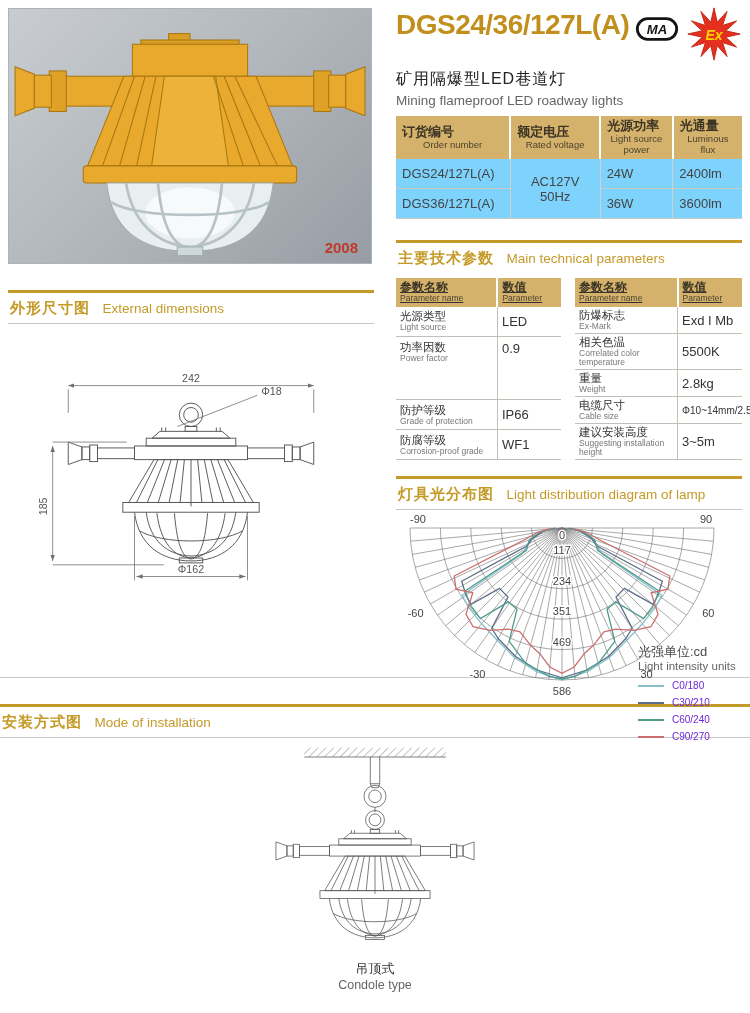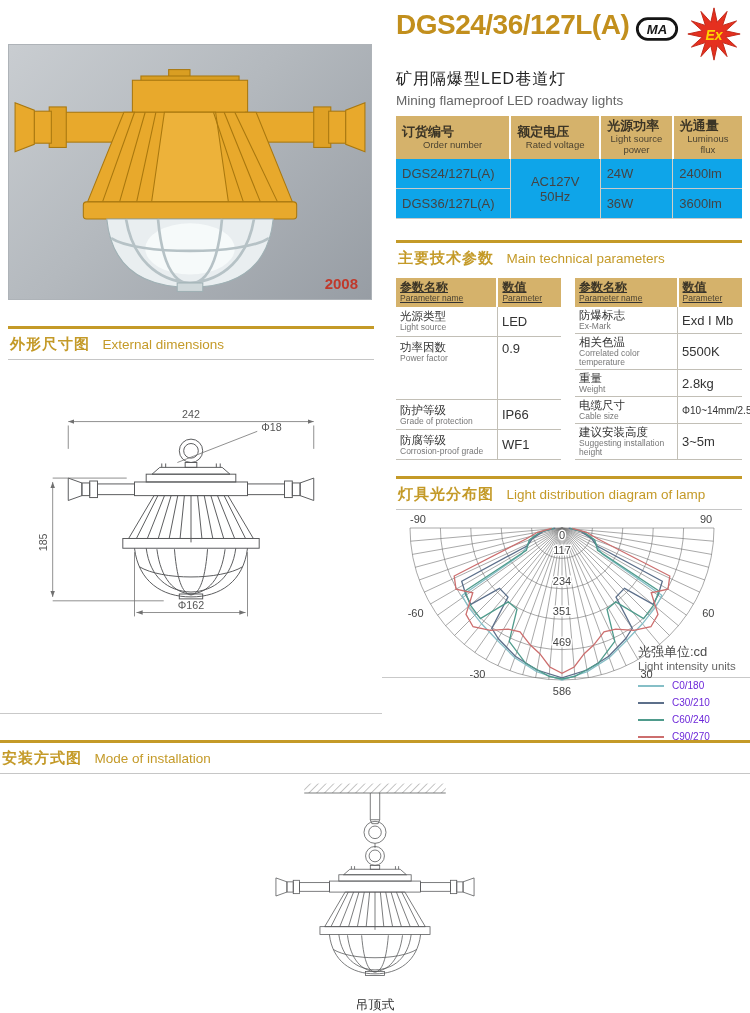--- a/index.html
+++ b/index.html
@@ -1,20 +1,20 @@
 <!DOCTYPE html>
 <html><head>
 <meta charset="utf-8">
 <style>
   html,body{margin:0;padding:0;background:#e9e9e9;}
   .page{width:750px;height:1013px;background:#fff;position:relative;overflow:hidden;
         font-family:"Liberation Sans","DejaVu Sans",sans-serif;color:#333;margin:0 auto;}
   .cols{display:flex;align-items:stretch;}
   .col{box-sizing:border-box;height:678px;border-bottom:1px solid #c9c9c9;}
-  .col-left{width:382px;padding:8px 8px 12px 8px;margin-top:36px;}
+  .col-left{width:382px;padding:8px 8px 12px 8px;}
   .col-right{width:368px;padding:10px 8px 0 14px;}
 
   
   .photo-panel{width:364px;height:256px;position:relative;
      background:linear-gradient(135deg,#c9cdd1 0%,#b4b9be 45%,#979da4 100%);
      box-shadow:inset 0 0 0 1px #aeb3b8;}
   .photo-year{position:absolute;right:14px;bottom:8px;color:#c0392b;font-size:15px;font-weight:bold;}
 
   
   .sec{margin-top:0;}
@@ -31,21 +31,21 @@
   .sub-en{font-size:13.5px;color:#666;margin-top:3px;margin-bottom:8px;}
   .ma-badge{margin:4px 6px 0 0;}
   .ex-badge{margin-top:-4px;}
 
   
   table.order-table{width:100%;border-collapse:collapse;border-bottom:1px solid #c9c9c9;}
   .order-table th{background:#d5b26b;text-align:left;padding:3px 6px 4px 6px;font-weight:normal;}
   .order-table th+th{border-left:2px solid #fff;}
   .order-table th .cn{font-size:13px;font-weight:bold;color:#3c3526;line-height:14px;}
   .order-table th .en{font-size:9.5px;color:#4c4331;line-height:11px;text-align:center;}
-  .order-table td{font-size:13px;color:#444;padding:7px 6px;background:#0ea5e9;}
+  .order-table td{font-size:13px;color:#444;padding:7px 6px;background:#7dd3fc;}
   .order-table td+td{border-left:1px solid #d2cfc6;}
   .order-table tbody tr+tr td{border-top:1px solid #c9c9c9;}
   .order-table td.voltage{text-align:center;}
 
   
   .param-tables{display:flex;gap:14px;margin-top:5px;}
   table.param-table{border-collapse:collapse;table-layout:fixed;}
   table.param-table.pleft{width:176px;}
   table.param-table.pright{width:178px;}
   .param-table th{background:#d5b26b;text-align:left;padding:2px 4px 3px 4px;font-weight:normal;height:24px;text-decoration:underline;}

